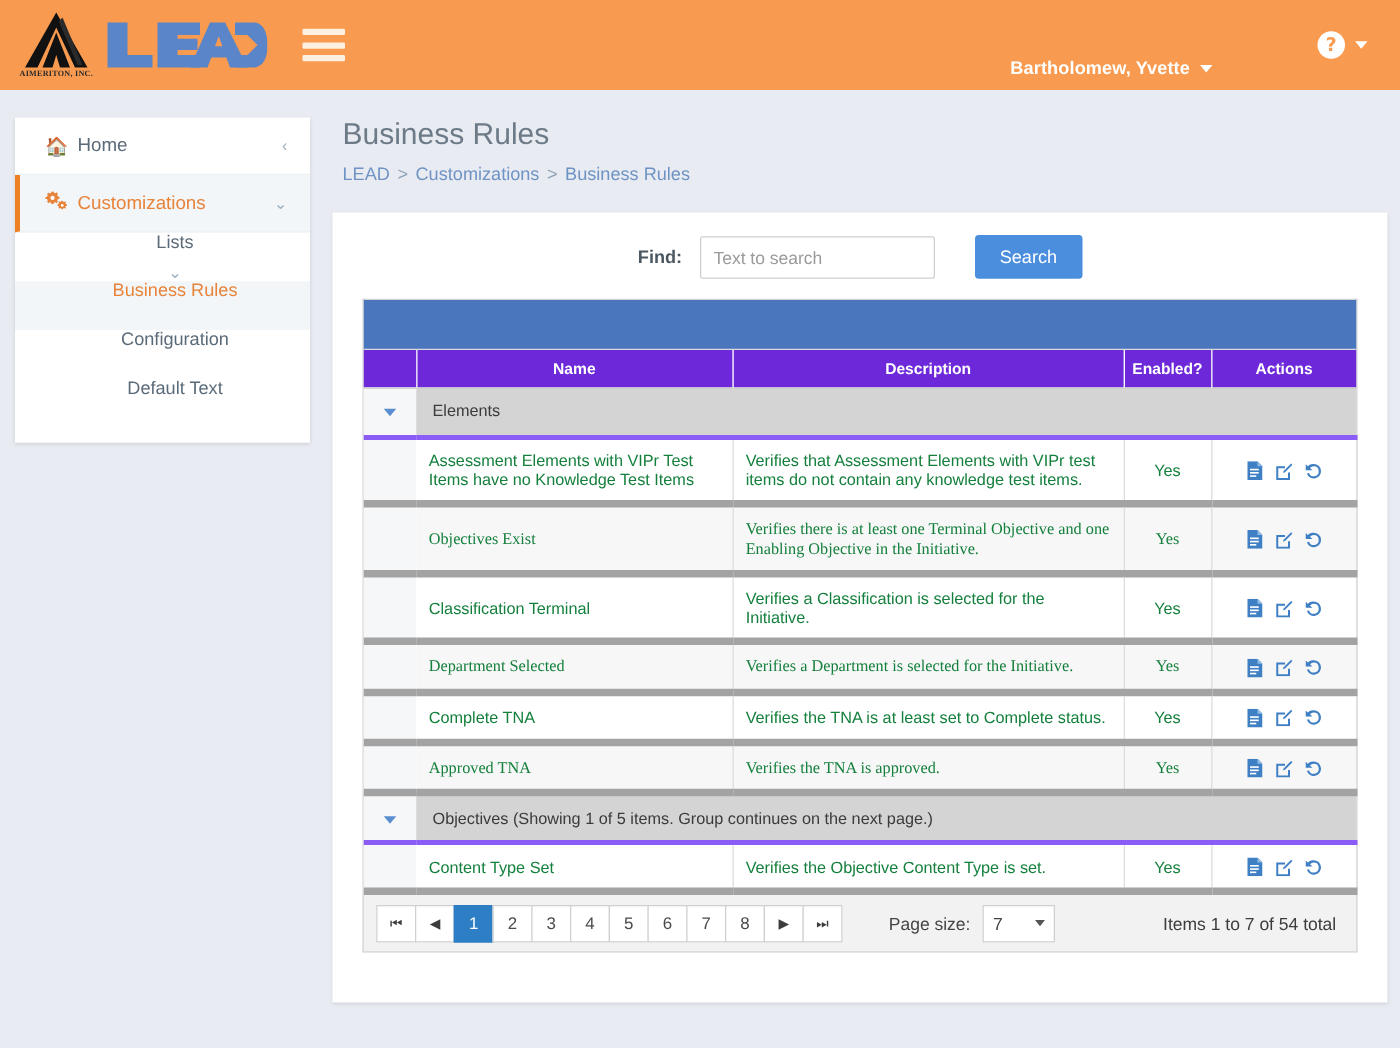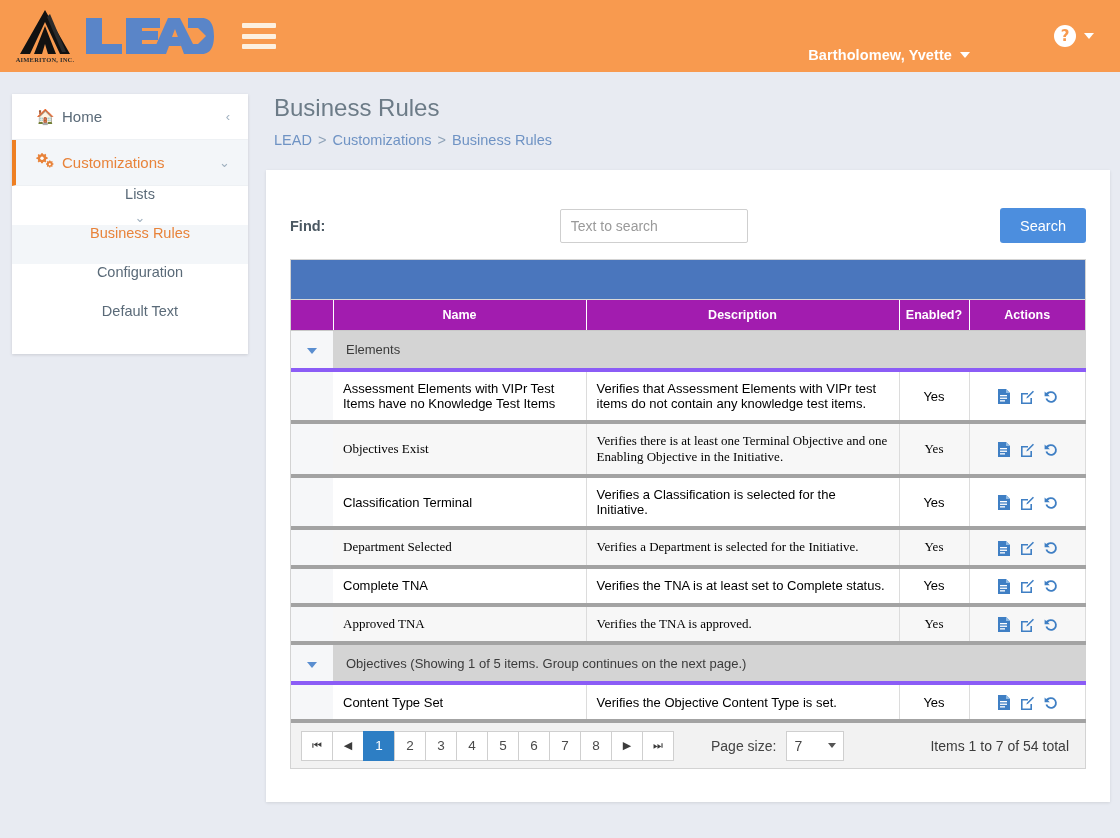--- a/index.html
+++ b/index.html
@@ -102,22 +102,22 @@
   .card {
     margin-top: 22px;
     background: #ffffff;
     width: 844px; height: 632px;
     box-shadow: 0 1px 3px rgba(0,0,0,.1);
     padding: 0 24px;
     position: relative;
   }
 
   .findbar {
-    display: flex; align-items: center; justify-content: space-between;
-    padding-top: 38px; gap: 0;
+    display: flex; align-items: center; justify-content: center;
+    padding-top: 18px; gap: 0;
   }
   .find-label { font-size: 14.5px; color: #4b5862; font-weight: bold; margin-right: 14px; }
   .find-input {
     width: 188px; height: 34px;
     border: 1px solid #cfcfcf; border-radius: 2px;
     padding: 0 10px; font-size: 14px; color: #555;
     font-family: "Liberation Sans", sans-serif;
     background: #fff;
   }
   .find-input::placeholder { color: #9a9a9a; }
@@ -128,21 +128,21 @@
     height: 35px; padding: 0 20px;
     font-size: 14.5px; cursor: pointer;
     font-family: "Liberation Sans", sans-serif;
   }
 
   
   .grid-wrap { margin-top: 16px; border: 1px solid #d3d3d3; border-bottom: none; }
   .grid-toolbar { height: 40px; background: #4a76bd; border-bottom: 1px solid #d9d9d9; }
   table.grid { width: 100%; border-collapse: collapse; table-layout: fixed; }
   table.grid th {
-    background: #a21caf; color: #ffffff;
+    background: #6d28d9; color: #ffffff;
     font-size: 12.5px; font-weight: bold;
     height: 30px; text-align: center;
     border-right: 1px solid #ffffff;
     border-bottom: 1px solid #c9c9c9;
   }
   table.grid th:last-child { border-right: none; }
   col.c-exp { width: 42px; }
   col.c-name { width: 253px; }
   col.c-desc { width: 313px; }
   col.c-en { width: 70px; }
@@ -154,23 +154,23 @@
   }
   tr.group-row td.exp-cell { background: #f6f7f9; border-right: none; text-align: center; }
   .tri {
     display: inline-block;
     border-left: 5px solid transparent; border-right: 5px solid transparent;
     border-top: 6px solid #5a8ed0; cursor: pointer;
   }
   .group-label { font-size: 13px; color: #3b3b3b; padding-left: 12px; }
 
   tr.data-row td {
-    border-bottom: 4px solid #a3a3a3;
+    border-bottom: 6px solid #a3a3a3;
     border-right: 1px solid #dcdcdc;
-    font-size: 13px; color: #000000;
+    font-size: 13px; color: #15803d;
     padding: 9px 10px;
     vertical-align: middle;
     background: #ffffff;
   }
   tr.data-row td.exp-cell { background: #f6f7f9; border-right: none; }
   tr.data-row.alt td { background: #f7f7f7; font-family: Liberation Serif, serif; }
   tr.data-row.alt td.exp-cell { background: #f6f7f9; }
   td.cell-en { text-align: center; }
   td.cell-act { text-align: center; border-right: none; }
   .icon-btn {

